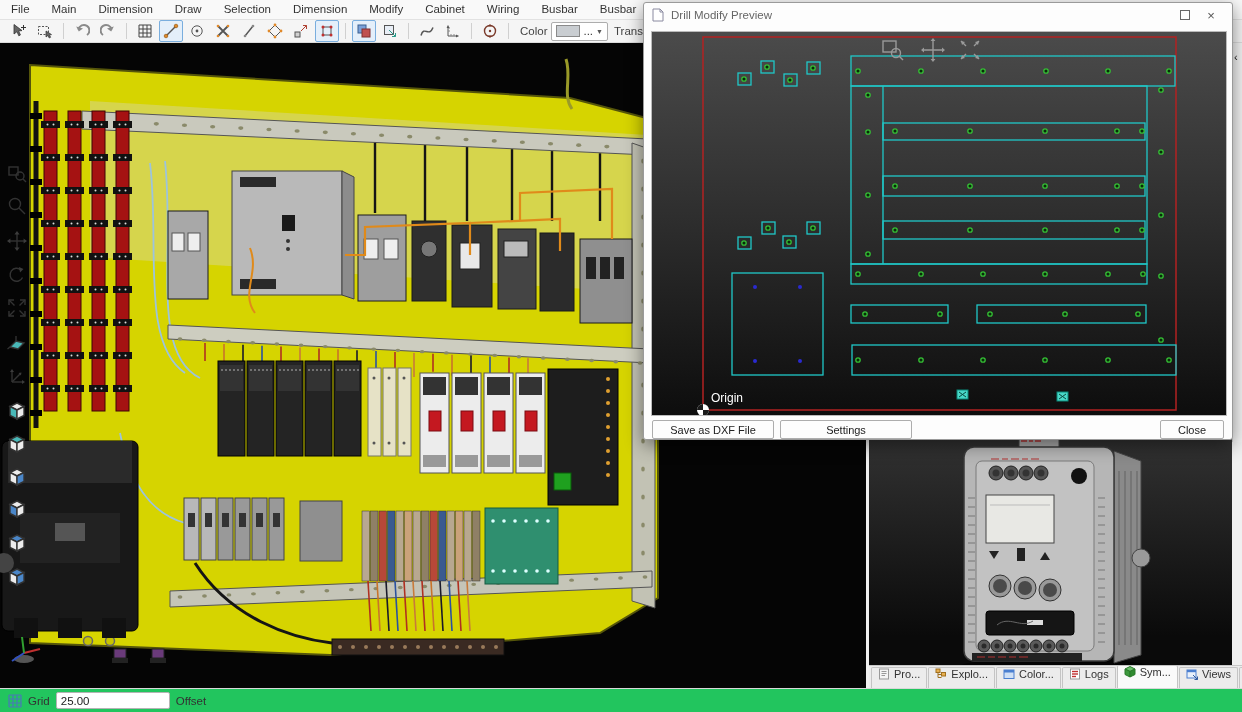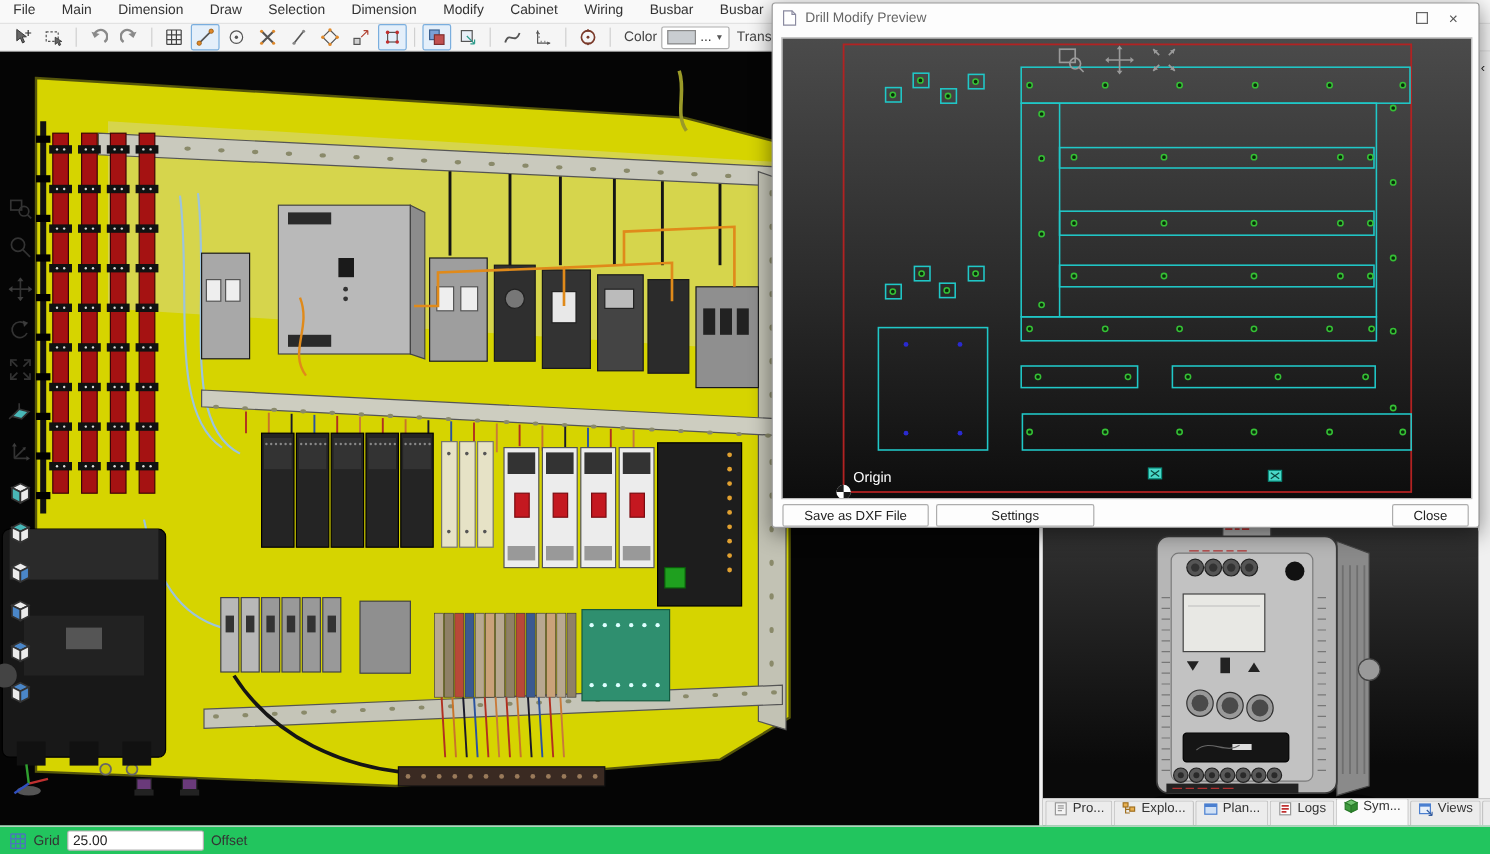--- a/index.html
+++ b/index.html
@@ -952,21 +952,21 @@
           <rect x="6.5" y="4.5" width="4" height="3.5" fill="#e8b050" stroke="#a07020"></rect>
           <path d="M3,4.5 V9.5 H6.5 M3,6.5 H6.5" fill="none" stroke="#a07020"></path>
         </svg>
         <span>Explo...</span>
       </div>
       <div class="tab">
         <svg width="12" height="12" viewBox="0 0 12 12">
           <rect x="1" y="2" width="10" height="8.5" fill="#cfe0f5" stroke="#4a7fd0"></rect>
           <rect x="1" y="2" width="10" height="2.5" fill="#4a7fd0"></rect>
         </svg>
-        <span>Plan...</span>
+        <span>Color...</span>
       </div>
       <div class="tab">
         <svg width="12" height="12" viewBox="0 0 12 12">
           <rect x="1.5" y="1" width="9" height="10" fill="#fff" stroke="#999"></rect>
           <line x1="3" y1="3.5" x2="9" y2="3.5" stroke="#c03030" stroke-width="1.4"></line>
           <line x1="3" y1="6" x2="9" y2="6" stroke="#c03030" stroke-width="1.4"></line>
           <line x1="3" y1="8.5" x2="7" y2="8.5" stroke="#c03030" stroke-width="1.4"></line>
         </svg>
         <span>Logs</span>
       </div>

